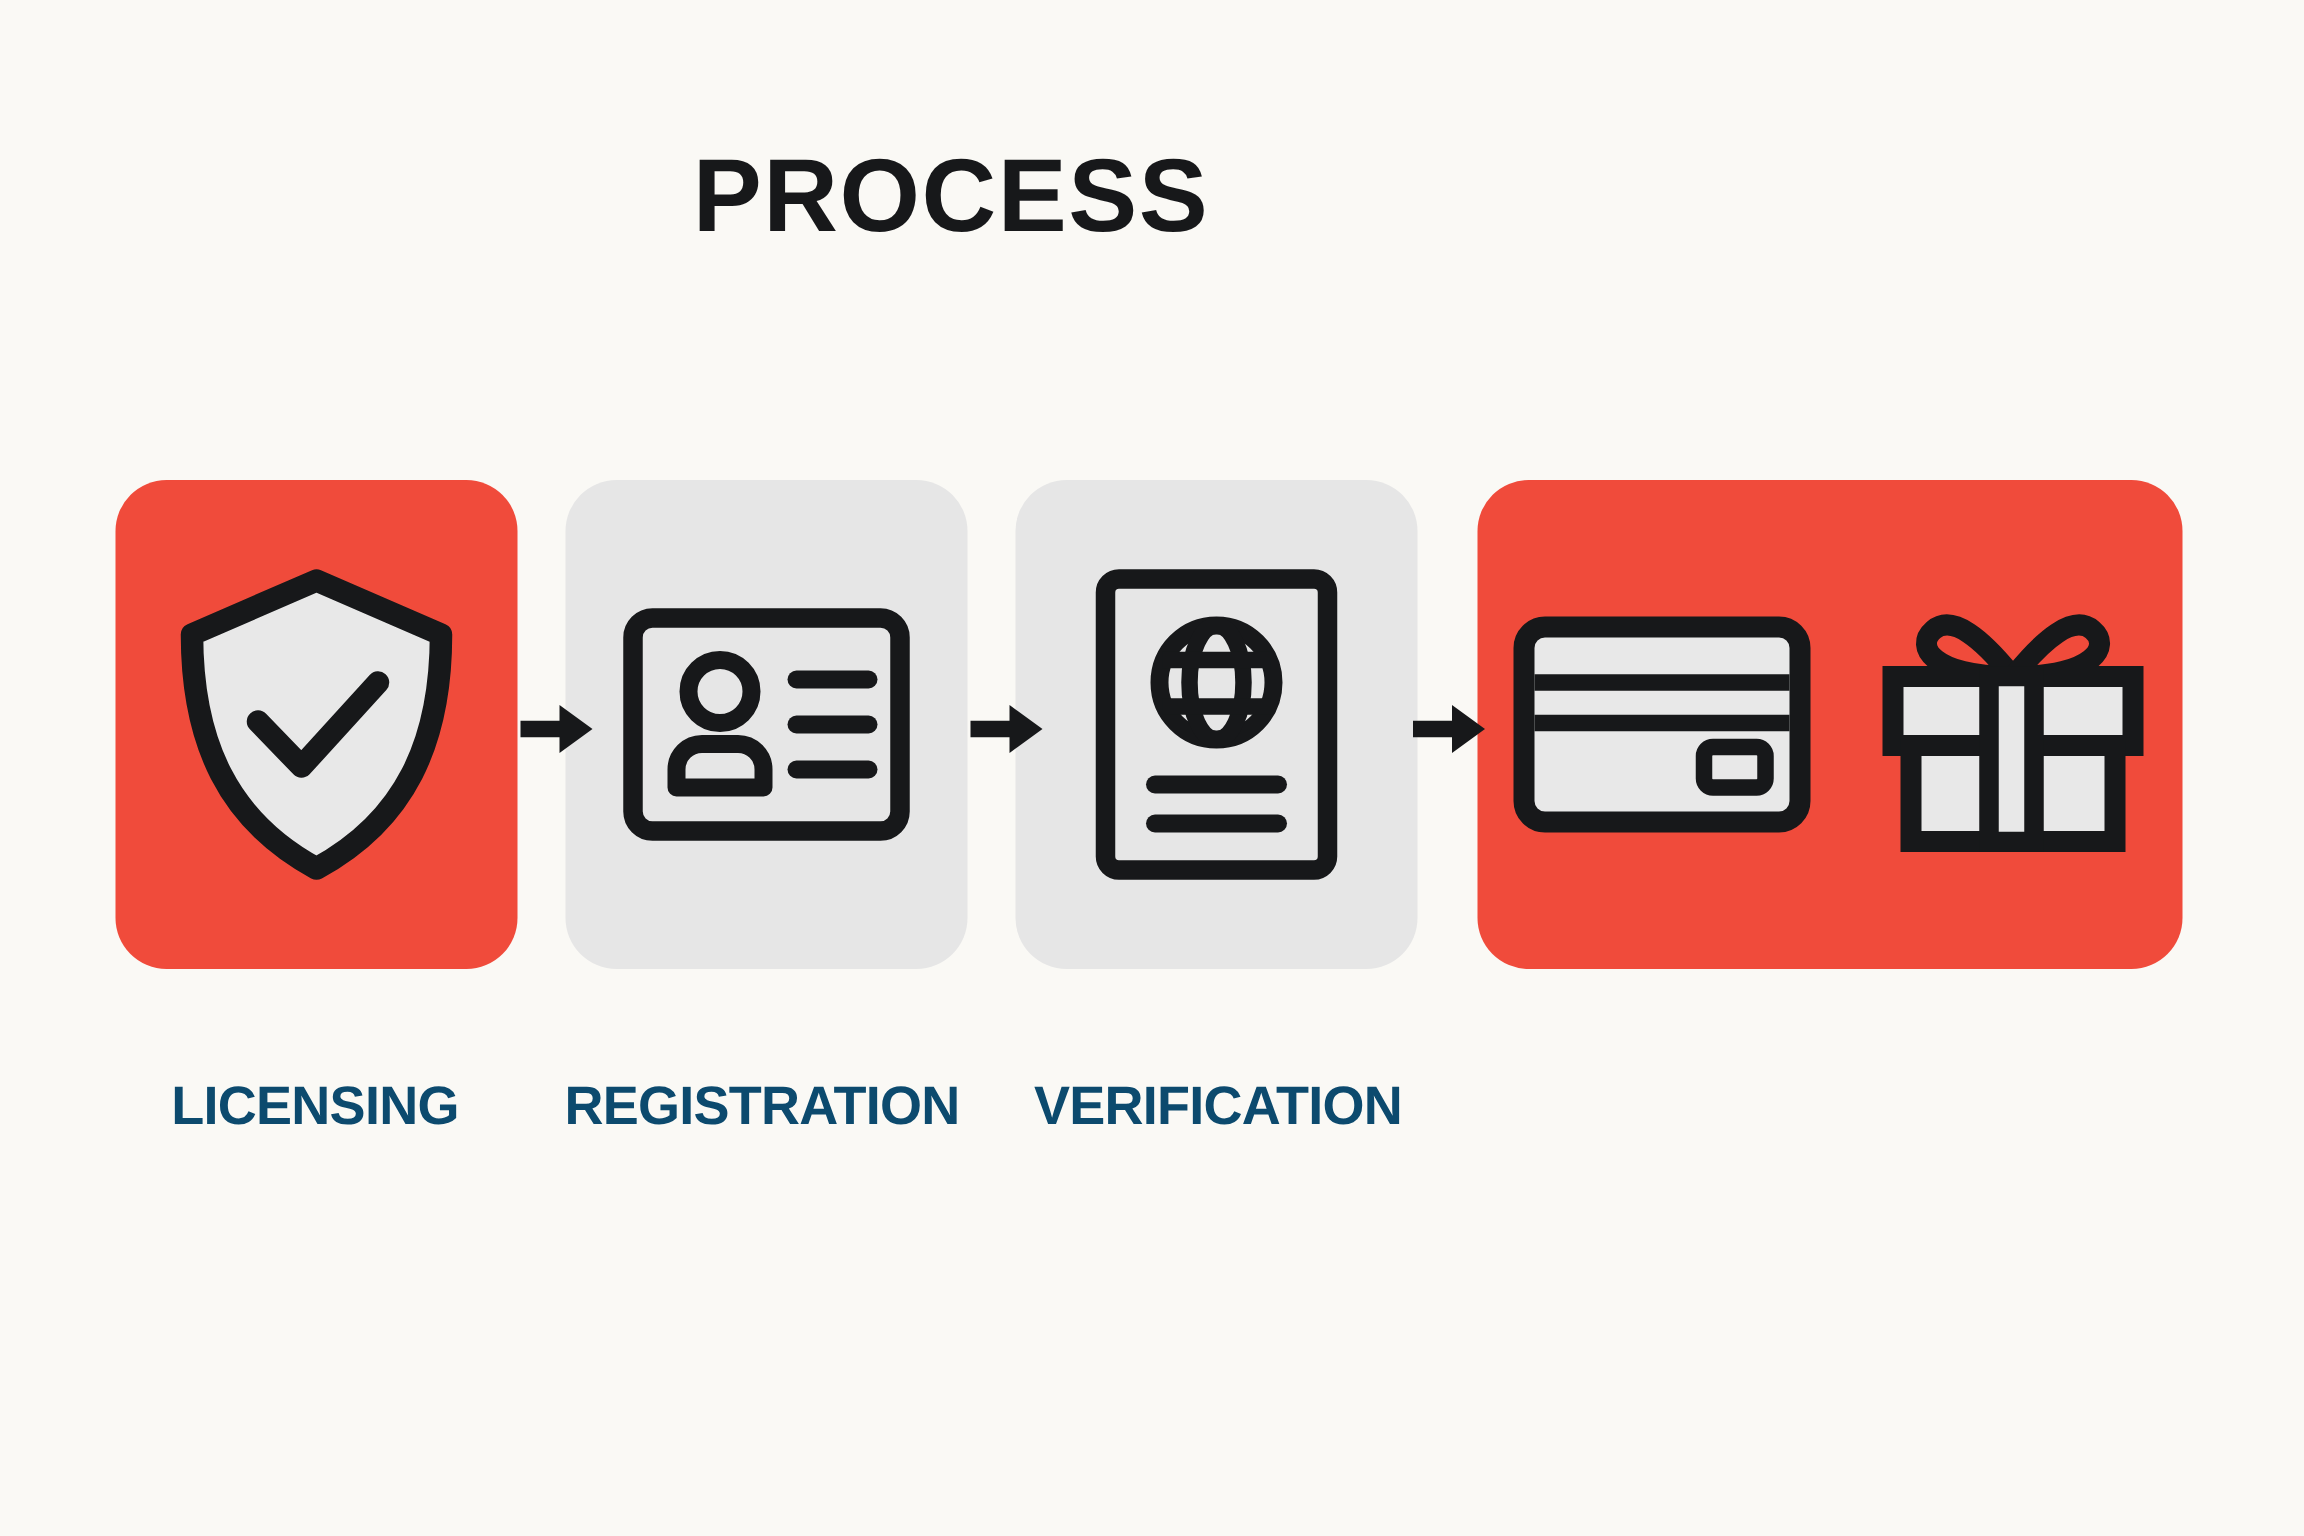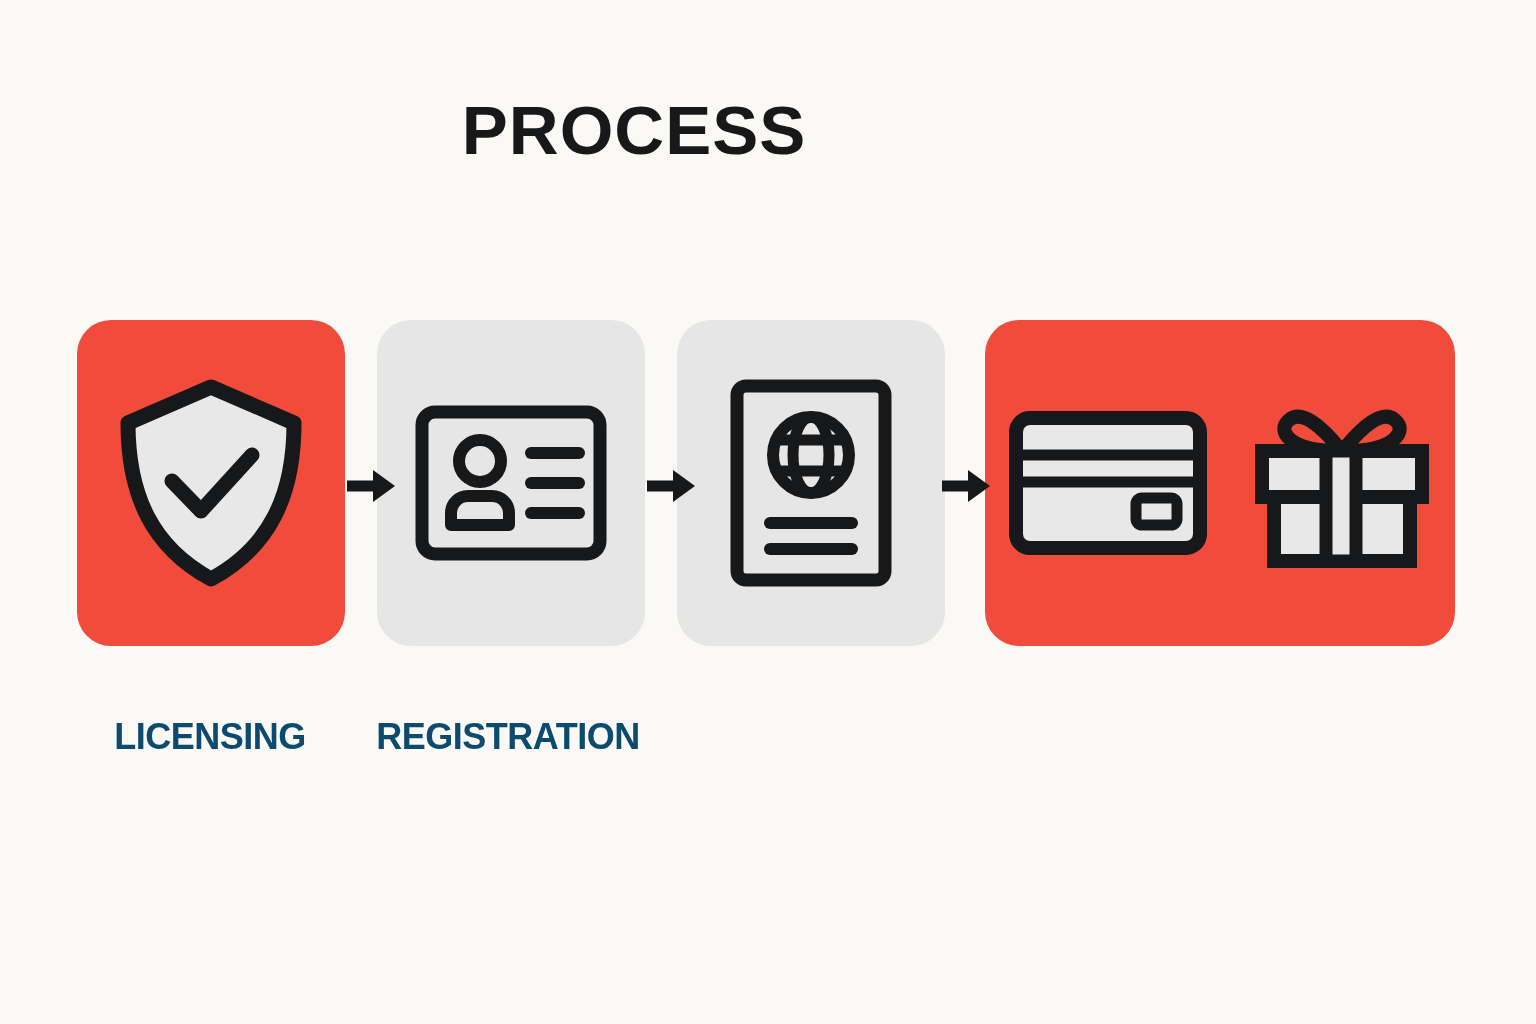--- a/index.html
+++ b/index.html
@@ -186,15 +186,16 @@
   <span class="arrow arrow-3">
     <svg width="54" height="48" viewBox="0 0 54 48" aria-hidden="true">
       <line x1="2" y1="24" x2="32" y2="24" stroke="#17181A" stroke-width="11"></line>
       <path d="M28 8 L50 24 L28 40 Z" fill="#17181A"></path>
     </svg>
   </span>
 
   <div class="labels">
     <div class="step-label lbl-1">LICENSING</div>
     <div class="step-label lbl-2">REGISTRATION</div>
+    <div class="step-label lbl-3">VERIFICATION</div>
   </div>
 
 </div>
 
 </body></html>

